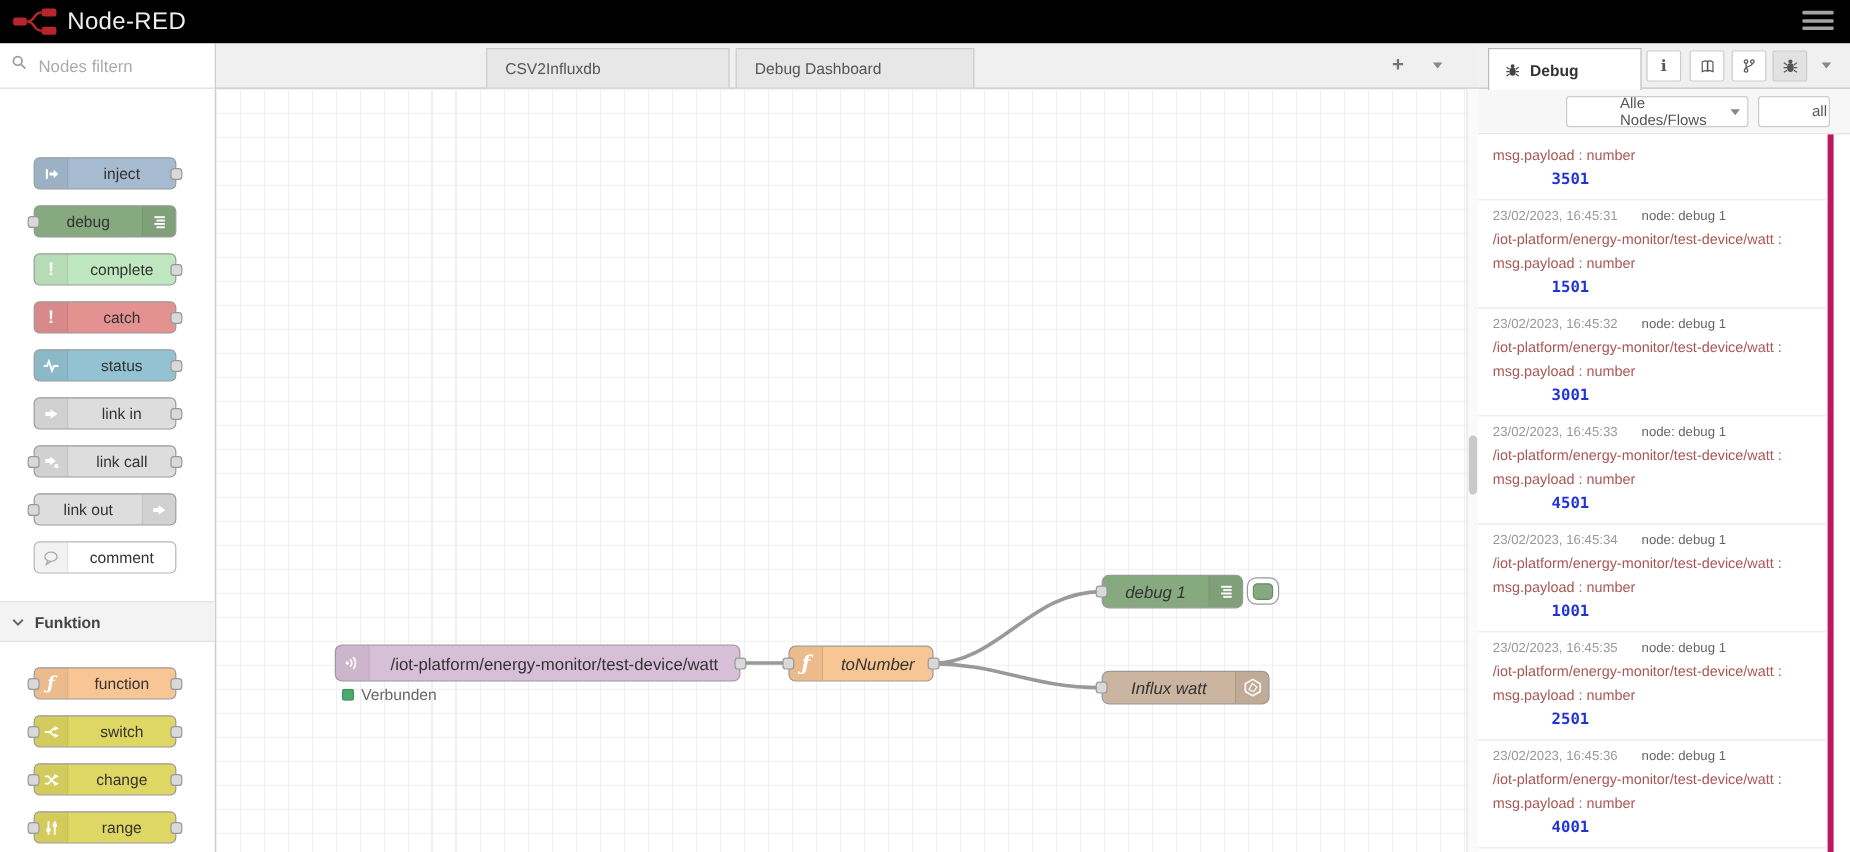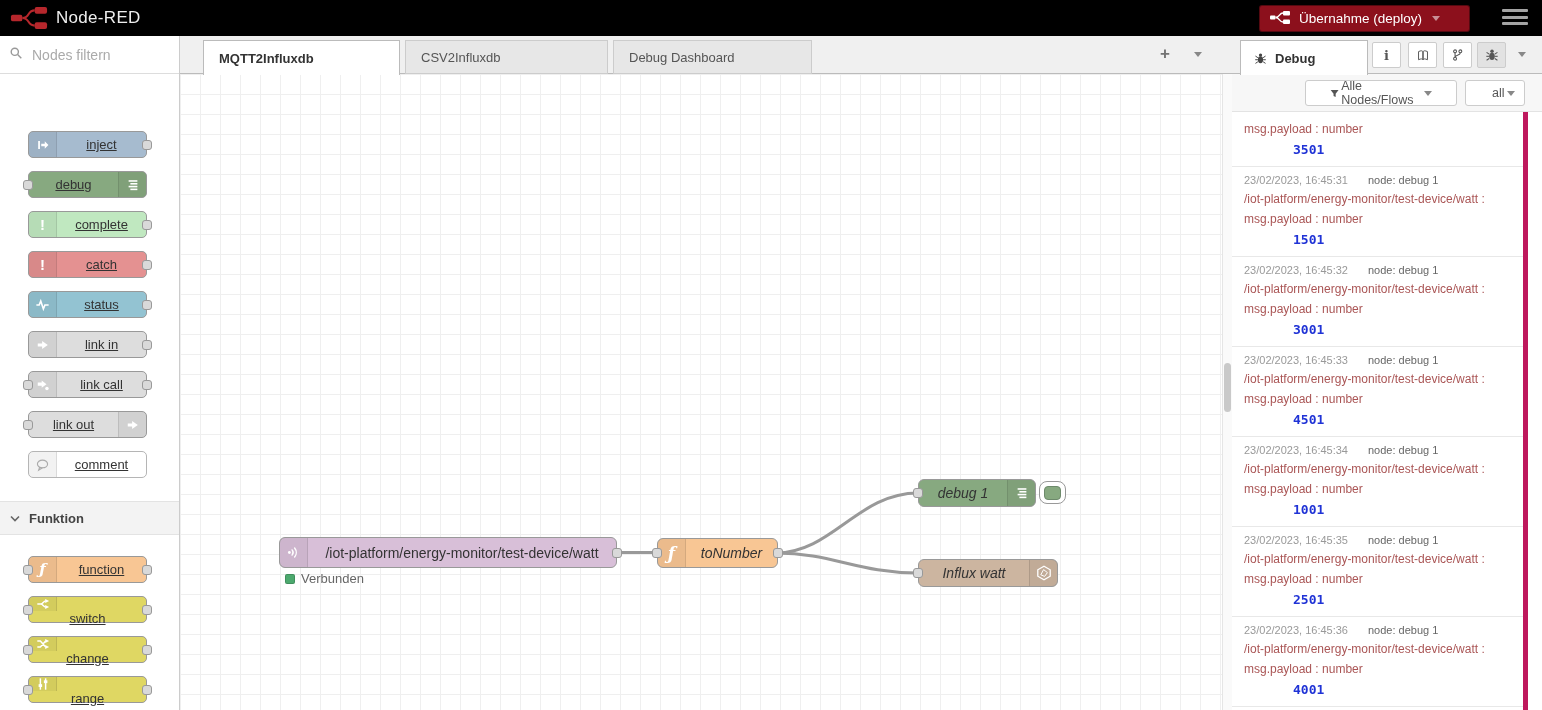--- a/index.html
+++ b/index.html
@@ -3,53 +3,53 @@
 <meta charset="utf-8">
 <style>
   * { box-sizing: border-box; }
   html,body { margin:0; padding:0; background:#888; }
   body { font-family:"Liberation Sans","DejaVu Sans",sans-serif; }
   #app { position:relative; width:1542px; height:710px; background:#fff; overflow:hidden; }
 
   
   #header { position:absolute; left:0; top:0; width:1542px; height:36px; background:#000; display:flex; align-items:center; z-index:50; }
   #logo { margin-left:10px; display:flex; align-items:center; }
-  #app-title { color:#eee; font-size:17px; margin-left:8px; letter-spacing:.3px; }
+  #app-title { color:#eee; font-size:20px; margin-left:8px; letter-spacing:.3px; }
   #deploy-btn { position:absolute; left:1259px; top:5px; width:211px; height:27px; background:var(--color-deploy_button); border:1px solid rgba(0,0,0,.4); border-radius:3px; display:flex; align-items:center; padding:0 10px; cursor:pointer; }
   #deploy-btn .dep-label { color:#fff; font-size:13.5px; margin-left:9px; }
   .caret-down { width:0; height:0; border-left:4px solid transparent; border-right:4px solid transparent; border-top:5px solid #c98f96; margin-left:10px; }
   #hamburger { position:absolute; right:14px; top:9px; width:26px; cursor:pointer; }
   #hamburger div { height:3px; background:#a3a3a3; margin-bottom:3.5px; border-radius:1px; }
 
   
   #palette { position:absolute; left:0; top:36px; width:180px; height:674px; background:#fff; border-right:1px solid #ccc; }
   #palette-search { height:38px; border-bottom:1px solid #ddd; display:flex; align-items:center; padding:0 9px; gap:7px; }
   #palette-search input { border:none; outline:none; font-size:14px; color:#555; width:135px; background:transparent; font-family:inherit; }
   #palette-search input::placeholder { color:#aaa; }
   #palette-body { position:absolute; left:0; top:38px; width:179px; height:636px; overflow:hidden; }
   .pcat { position:absolute; left:0; width:100%; height:34px; background:#f3f3f3; border-top:1px solid #e3e3e3; border-bottom:1px solid #e3e3e3; display:flex; align-items:center; gap:9px; padding-left:10px; font-size:13px; font-weight:bold; color:#444; cursor:pointer; }
   .pnode { position:absolute; left:28px; width:119px; height:27px; border:1px solid #999; border-radius:5px; display:flex; font-size:13px; color:#333; cursor:grab; background:#fff; }
   .nicon { width:28px; flex:none; display:flex; align-items:center; justify-content:center; }
   .ileft  { border-right:1px solid rgba(0,0,0,.1); background:rgba(0,0,0,.05); border-radius:4px 0 0 4px; }
   .iright { border-left:1px solid rgba(0,0,0,.1);  background:rgba(0,0,0,.05); border-radius:0 4px 4px 0; }
-  .plabel { flex:1; display:flex; align-items:center; justify-content:center; white-space:nowrap;text-decoration:underline; }
+  .plabel { flex:1; display:flex; align-items:center; justify-content:center; white-space:nowrap; }
   .port { position:absolute; top:50%; margin-top:-5px; width:10px; height:10px; background:#d9d9d9; border:1px solid #999; border-radius:3px; }
   .pleft { left:-6px; } .pright { right:-6px; }
   .ficon { font-family:"DejaVu Serif","DejaVu Sans",serif; font-style:italic; font-weight:bold; color:#fff; font-size:15px; line-height:1; }
   .bang { color:#fff; font-weight:bold; font-size:15px; line-height:1; }
 
   .n-inject { background:var(--color-node_inject); }
   .n-debug { background:var(--color-node_debug); }
   .n-complete { background:var(--color-node_complete); }
   .n-catch { background:var(--color-node_catch); }
   .n-status { background:var(--color-node_status); }
   .n-link { background:var(--color-node_link); }
   .n-comment { background:var(--color-node_comment); border-color:#b5b5b5; }
   .n-function { background:var(--color-node_function); }
-  .n-switchlike { background:var(--color-node_switchlike);flex-direction:column; }
+  .n-switchlike { background:var(--color-node_switchlike); }
   .n-mqtt { background:var(--color-node_mqtt); }
   .n-influx { background:var(--color-node_influx); }
 
   
   #flowtabs { position:absolute; left:180px; top:36px; width:1052px; height:38px; background:#f0f0f0; border-bottom:1px solid #bbb; }
   .ftab { position:absolute; top:4px; height:34px; display:flex; align-items:center; padding-left:15px; font-size:13px; cursor:pointer; }
   .ftab.active { background:#fff; border:1px solid #bbb; border-bottom:none; font-weight:bold; color:#333; height:35px; z-index:2; }
   .ftab.inactive { background:#e7e7e7; border:1px solid #ccc; color:#555; }
   #add-flow { position:absolute; right:62px; top:8px; font-size:17px; font-weight:bold; color:#737373; cursor:pointer; }
   #flow-menu-caret { position:absolute; right:30px; top:16px; }
@@ -71,21 +71,21 @@
   #canvas-vthumb { position:absolute; left:1px; top:289px; width:7px; height:49px; background:#c9c9c9; border-radius:4px; }
 
   
   #sb-toolbar { position:absolute; left:1232px; top:36px; width:310px; height:38px; background:#f0f0f0; border-bottom:1px solid #bbb; }
   #sb-tab { position:absolute; left:8px; top:4px; width:128px; height:35px; background:#fff; border:1px solid #bbb; border-bottom:none; display:flex; align-items:center; gap:8px; padding-left:13px; font-size:13px; font-weight:bold; color:#333; z-index:2; cursor:pointer; }
   .sbbtn { position:absolute; top:6px; width:29px; height:26px; background:#fff; border:1px solid #ccc; border-radius:2px; display:flex; align-items:center; justify-content:center; cursor:pointer; }
   .sbbtn.active { background:#e2e2e2; }
   #sb-caret { position:absolute; left:286px; top:16px; }
 
   #sb-filter { position:absolute; left:1232px; top:74px; width:310px; height:38px; background:#f7f7f7; border-bottom:1px solid #e3e3e3; }
-  .fbtn { position:absolute; top:6px; height:26px; background:#fff; border:1px solid #ccc; border-radius:3px; display:flex; align-items:center; gap:2px; font-size:12.5px; color:#555; padding:0 24px; cursor:pointer; }
+  .fbtn { position:absolute; top:6px; height:26px; background:#fff; border:1px solid #ccc; border-radius:3px; display:flex; align-items:center; gap:20px; font-size:12.5px; color:#555; padding:0 24px; cursor:pointer; }
 
   #sb-msgs { position:absolute; left:1232px; top:112px; width:296px; height:598px; background:#fff; overflow:hidden; border-right:5px solid #be185d; }
   .dmsg { padding:7px 8px 9px 12px; border-bottom:1px solid #e8e8e8; }
   .dmeta { font-size:11px; color:#999; margin-bottom:3px; }
   .dmeta .dsrc { color:#666; margin-left:20px; }
   .dtopic, .dpath { font-size:12px; color:var(--color-debug_path_text); line-height:20px; }
   .dval { font-family:"DejaVu Sans Mono",monospace; font-size:13px; font-weight:bold; color:var(--color-debug_value_text); margin-top:3px; padding-left:7px;margin-left:42px; }
 </style>
 </head>
 <body>
@@ -96,32 +96,20 @@
     <span id="logo">
       <svg width="38" height="24" viewBox="0 0 40 24">
         <rect x="1" y="8.5" width="12" height="7" rx="2" fill="#b6272c"></rect>
         <rect x="26" y="0.5" width="13" height="7" rx="2" fill="#b6272c"></rect>
         <rect x="26" y="16.5" width="13" height="7" rx="2" fill="#b6272c"></rect>
         <path d="M13 12 C21 12 18 4 26 4 M13 12 C21 12 18 20 26 20" stroke="#b6272c" stroke-width="2.2" fill="none"></path>
       </svg>
     </span>
     <span id="app-title">Node-RED</span>
 
-    <div id="deploy-btn">
-      <span>
-        <svg width="20" height="13" viewBox="0 0 20 13">
-          <rect x="0" y="4.5" width="5.5" height="4" rx="1" fill="#fff"></rect>
-          <rect x="13" y="0" width="7" height="4.5" rx="1" fill="#fff"></rect>
-          <rect x="13" y="8.5" width="7" height="4.5" rx="1" fill="#fff"></rect>
-          <path d="M5.5 6.5 C10 6.5 9 2 13 2 M5.5 6.5 C10 6.5 9 11 13 11" stroke="#fff" stroke-width="1.4" fill="none"></path>
-        </svg>
-      </span>
-      <span class="dep-label">Übernahme (deploy)</span>
-      <span class="caret-down"></span>
-    </div>
 
     <div id="hamburger">
       <div></div>
         <div></div>
         <div></div>
     </div>
   </div>
 
   <div id="palette">
     <div id="palette-search">
@@ -278,23 +266,20 @@
             </svg>
         </span>
         <span class="plabel">range</span>
         <span class="port pleft"></span>
         <span class="port pright"></span>
       </div>
     </div>
   </div>
 
   <div id="flowtabs">
-    <div class="ftab active" style="left:23px;width:197px">
-      <span>MQTT2Influxdb</span>
-    </div>
     <div class="ftab inactive" style="left:225px;width:203px">
       <span>CSV2Influxdb</span>
     </div>
     <div class="ftab inactive" style="left:433px;width:199px">
       <span>Debug Dashboard</span>
     </div>
     <span id="add-flow">+</span>
     <span id="flow-menu-caret" class="caret-gray"></span>
   </div>
 

